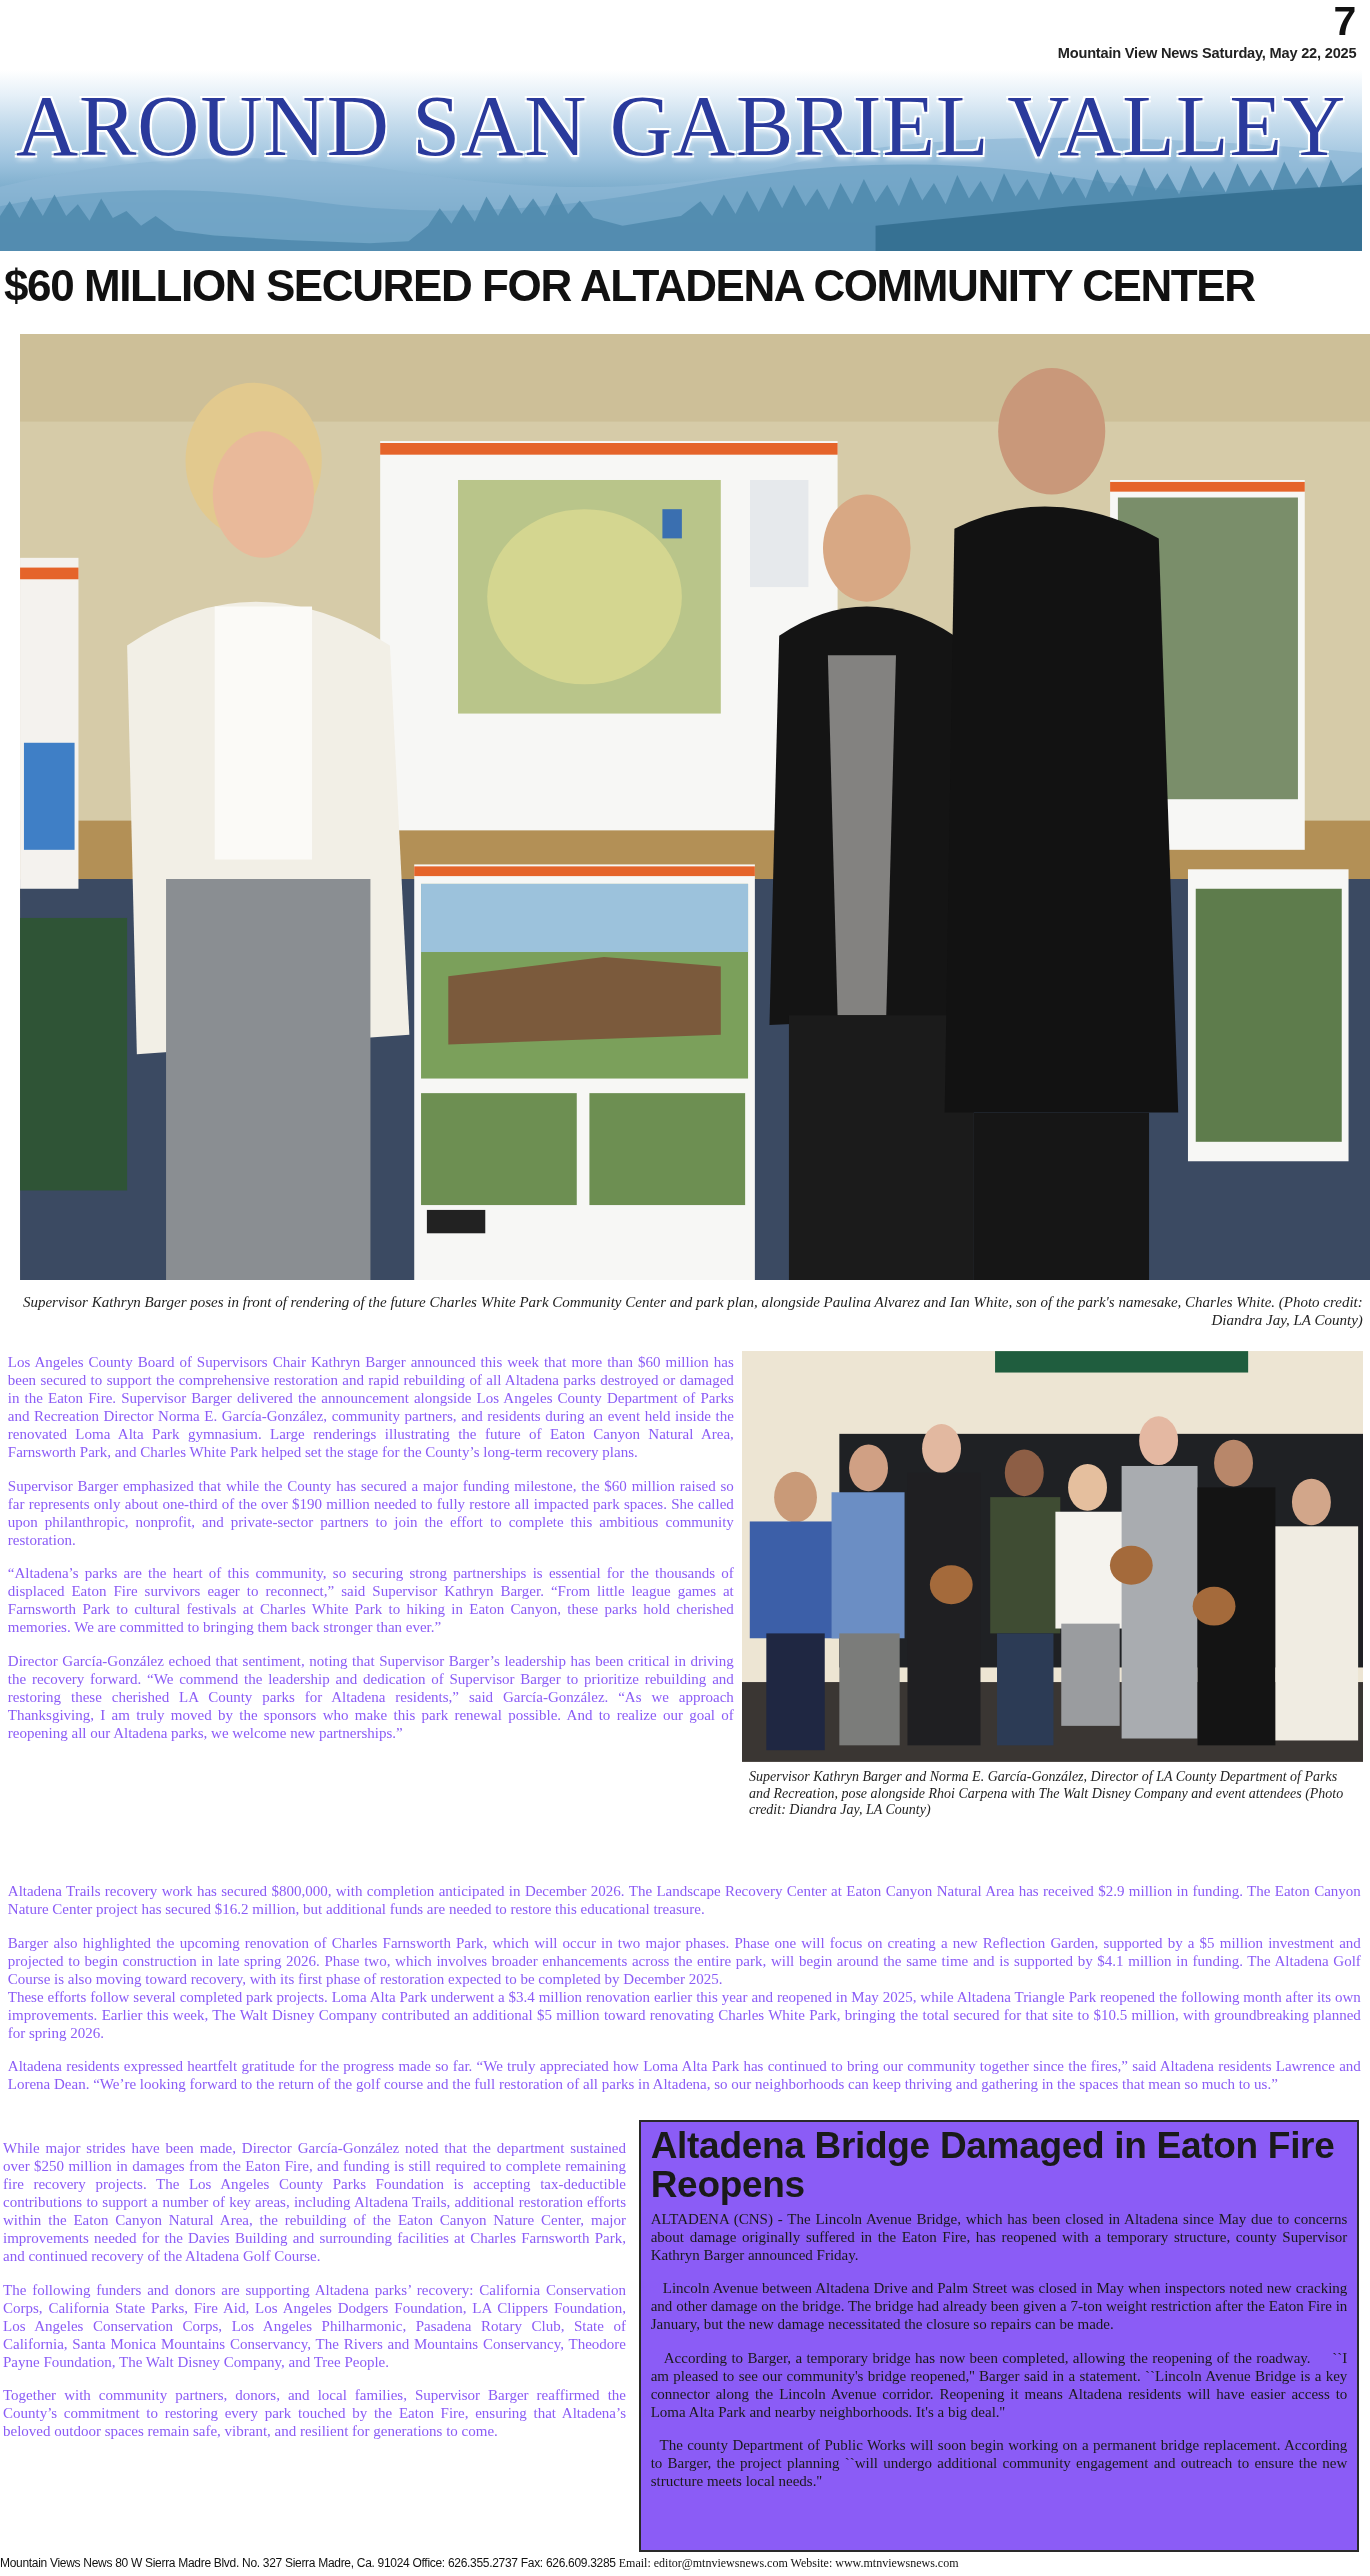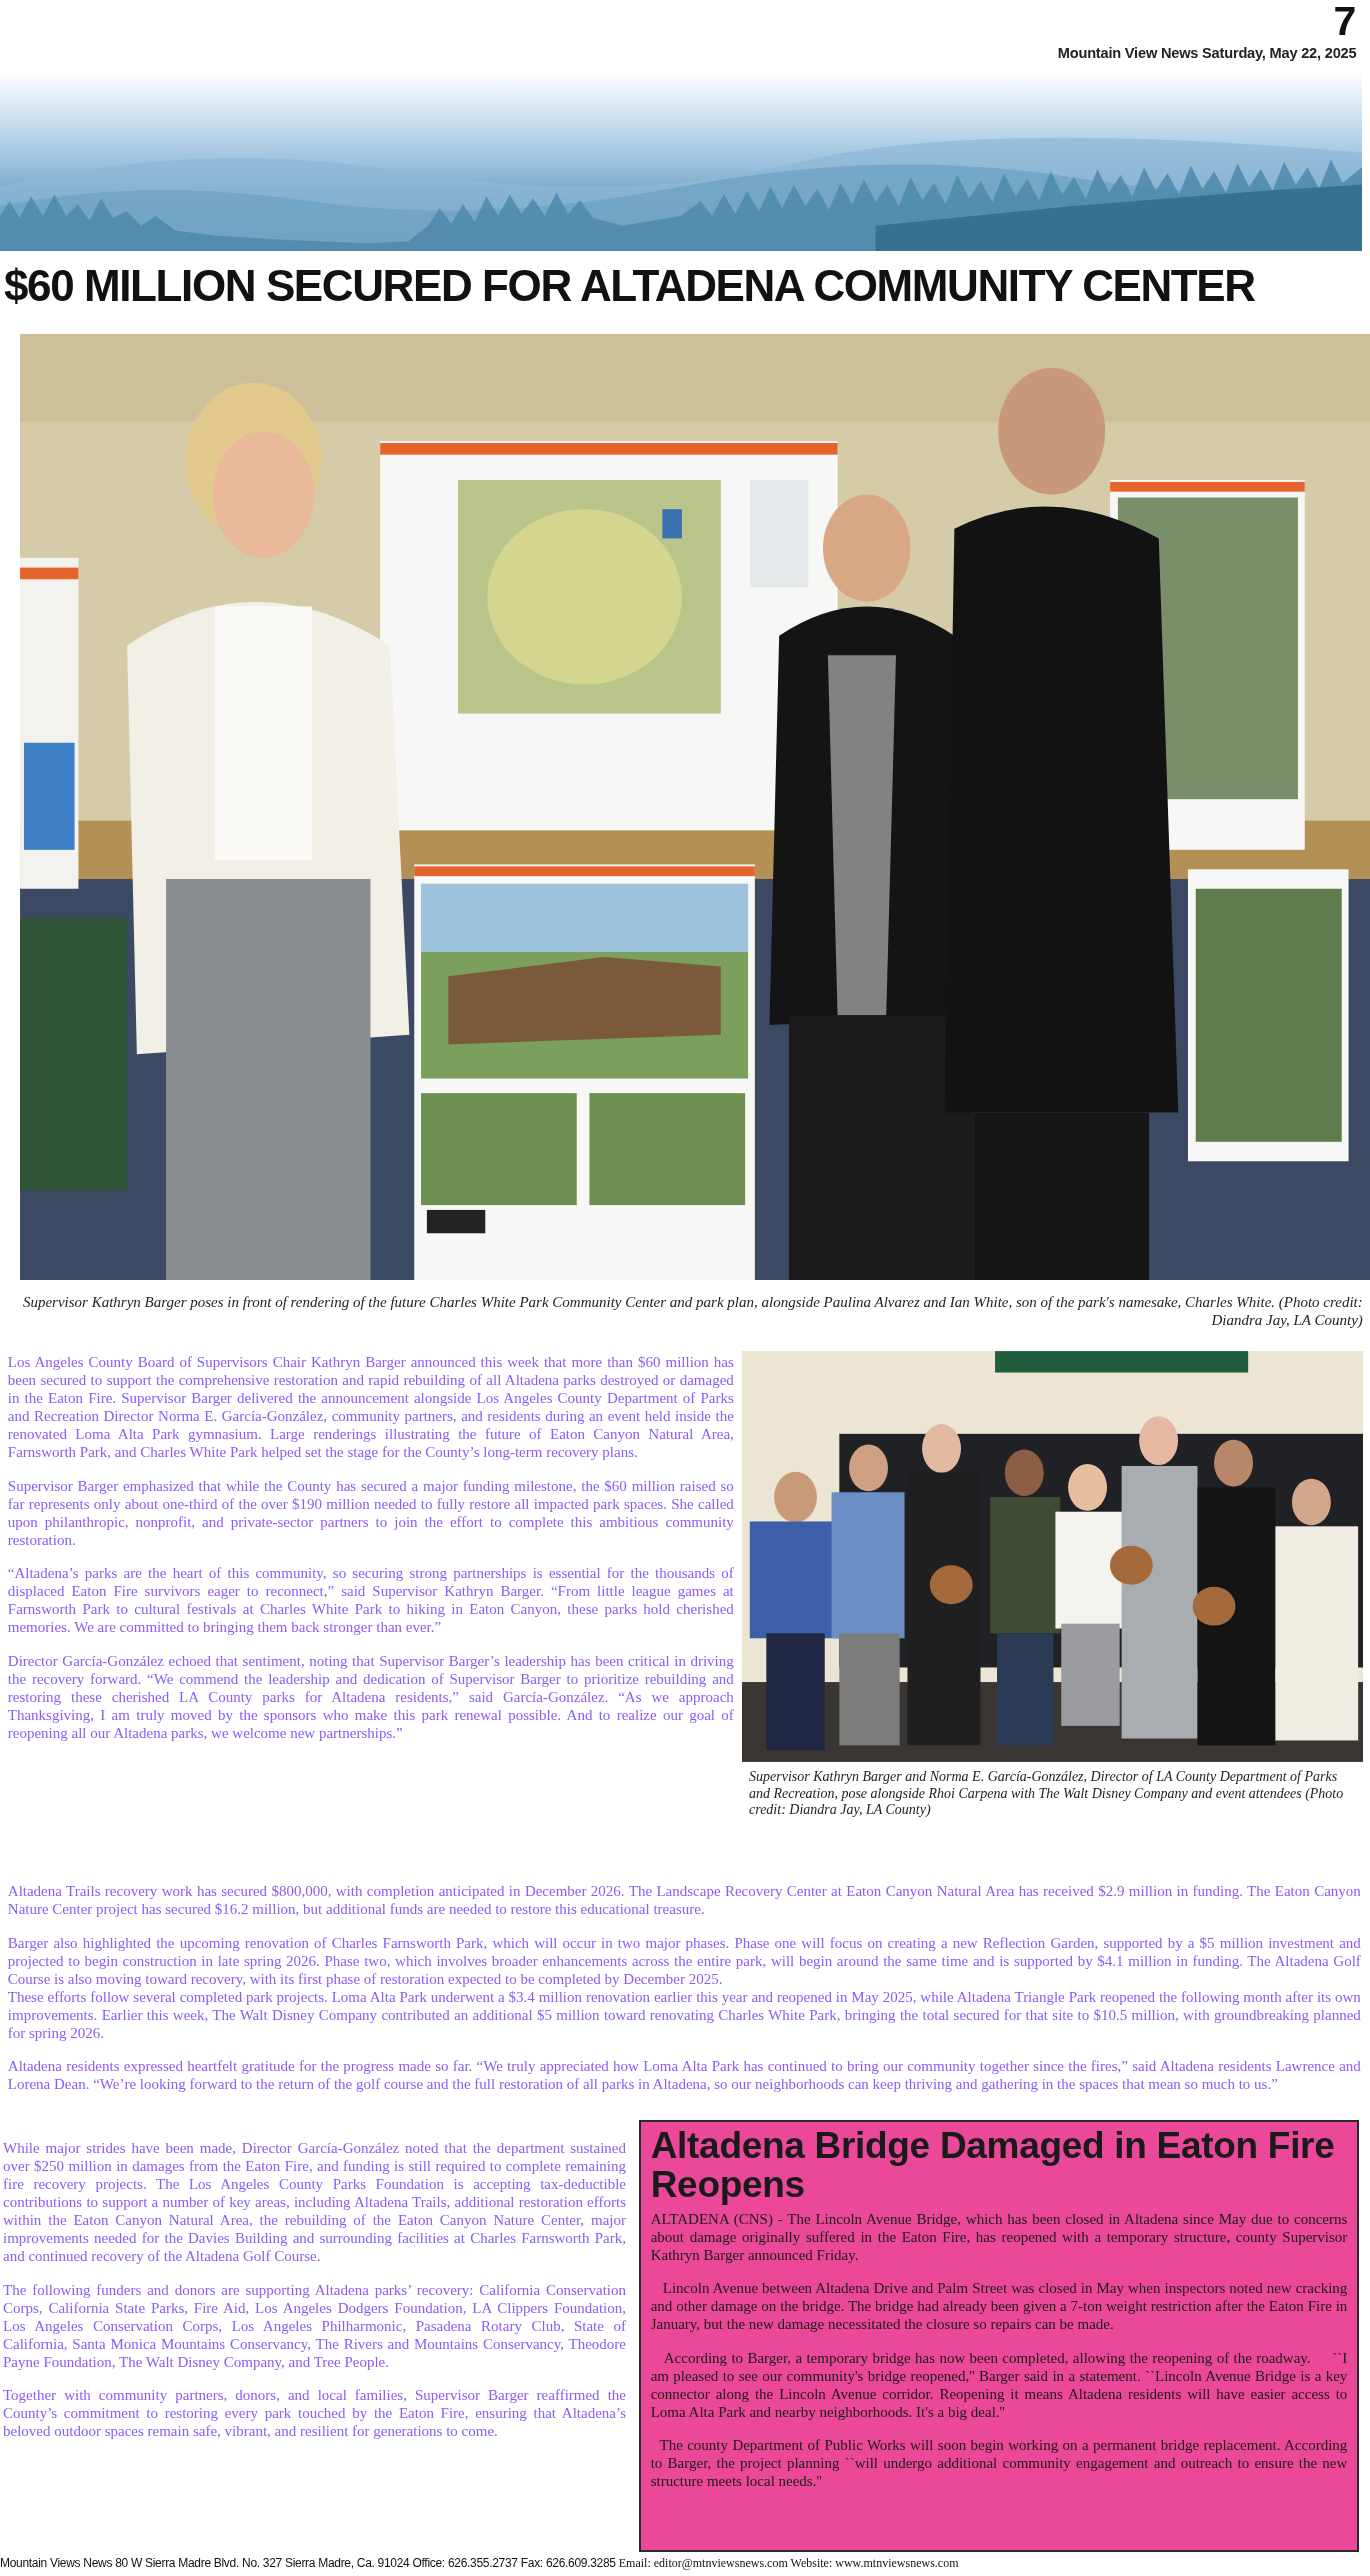--- a/index.html
+++ b/index.html
@@ -12,21 +12,21 @@
   .banner svg { position:absolute; left:0; top:0; }
   .banner-title { position:absolute; left:0; right:0; top:5.8px; text-align:center; font-family:"Liberation Serif", serif; font-size:86px; letter-spacing:1px; color:#2a3a9c;
     text-shadow: 0 0 1.9px #fff, 1.9px 1.9px 0 #fff, -1.9px -1.9px 0 #fff, 1.9px -1.9px 0 #fff, -1.9px 1.9px 0 #fff, 0 3.9px 5.8px rgba(255,255,255,0.8); transform:scaleY(1.0); }
   .headline { left:4px; top:261px; width:1358px; font-family:"Liberation Sans", sans-serif; font-weight:bold; font-size:44px; letter-spacing:-1.4px; color:#111; white-space:nowrap; }
   .photo-main { left:19.5px; top:334px; width:1351px; height:946px; background:#d8cdb0; overflow:hidden; }
   .caption { font-style:italic; font-size:15px; line-height:17.5px; color:#222; }
   .body { font-size:15px; line-height:18px; text-align:justify; color:#8b5cf6; }
   .body p { margin:0 0 15.6px 0; }
   .body p.tight { margin-bottom:0; }
   .photo-group { left:742px; top:1351px; width:621px; height:411px; background:#e9e2d2; overflow:hidden; }
-  .sidebar-box { left:639px; top:2120px; width:720px; height:432px; border:2.9px solid #2a2a2a; background:#ec4899; box-sizing:border-box; }
+  .sidebar-box { left:639px; top:2120px; width:720px; height:432px; border:2.9px solid #2a2a2a; background:#8b5cf6; box-sizing:border-box; }
   .sidebar-title { font-family:"Liberation Sans", sans-serif; font-weight:bold; font-size:37px; line-height:39px; color:#1a1a1a; margin:3.9px 9.7px 5.8px 9.7px; letter-spacing:-0.3px; }
   .sidebar-body { margin:0 9.7px; font-size:15px; line-height:18px; text-align:justify; }
   .sidebar-body p { margin:0 0 15.6px 0; }
   .footer { left:0; top:2556px; width:1370px; white-space:nowrap; font-size:12px; color:#111; }
   .footer .sans { font-family:"Liberation Sans", sans-serif; letter-spacing:-0.3px; }
   .footer .serif { font-family:"Liberation Serif", serif; }
 </style>
 </head>
 <body>
 
@@ -35,20 +35,21 @@
 
 <div class="abs banner">
   <svg width="1362" height="181" viewBox="0 0 1400 186">
     <path d="M0 120 Q200 70 420 105 T820 95 T1400 85 L1400 186 L0 186 Z" fill="#8fb8d6" opacity="0.7"></path>
     <path d="M0 140 Q150 110 320 135 T700 120 T1100 110 T1400 115 L1400 186 L0 186 Z" fill="#6ea2c4" opacity="0.8"></path>
     <g fill="#4d88ab" opacity="0.85">
       <path d="M0 186 L0 150 L10 135 L20 152 L32 130 L44 150 L56 128 L68 150 L80 138 L92 155 L104 132 L116 152 L130 145 L145 160 L160 150 L180 165 L220 170 L300 175 L380 178 L420 176 L440 160 L452 142 L464 158 L476 138 L488 156 L500 130 L512 150 L524 128 L536 148 L548 132 L560 150 L572 126 L584 148 L596 134 L610 152 L640 160 L700 150 L720 135 L732 150 L744 128 L756 148 L768 124 L780 146 L792 120 L804 142 L816 118 L828 140 L840 122 L852 144 L864 116 L876 138 L888 112 L900 136 L912 118 L924 140 L936 110 L948 134 L960 116 L972 138 L984 108 L996 132 L1008 114 L1020 136 L1032 106 L1044 130 L1056 112 L1068 134 L1080 104 L1092 128 L1104 110 L1116 132 L1128 102 L1140 126 L1152 108 L1164 130 L1176 100 L1188 124 L1200 106 L1212 128 L1224 98 L1236 122 L1248 104 L1260 126 L1272 96 L1284 120 L1296 102 L1308 124 L1320 94 L1332 118 L1344 100 L1356 122 L1368 92 L1380 116 L1400 100 L1400 186 Z"></path>
     </g>
     <path d="M900 186 L900 160 L1000 150 L1100 140 L1200 132 L1300 124 L1400 118 L1400 186 Z" fill="#2f6a8c" opacity="0.8"></path>
   </svg>
+  <div class="banner-title">AROUND SAN GABRIEL VALLEY</div>
 </div>
 
 <div class="abs headline">$60 MILLION SECURED FOR ALTADENA COMMUNITY CENTER</div>
 
 <div class="abs photo-main" title="Three people posing in front of park rendering boards in a gymnasium">
   <svg width="1351" height="946" viewBox="0 0 1388 972">
     <rect x="0" y="0" width="1388" height="972" fill="#d6cba8"></rect>
     <rect x="0" y="0" width="1388" height="90" fill="#cdbf98"></rect>
     <rect x="0" y="500" width="1388" height="80" fill="#b39056"></rect>
     <rect x="0" y="560" width="1388" height="412" fill="#3b4a62"></rect>

